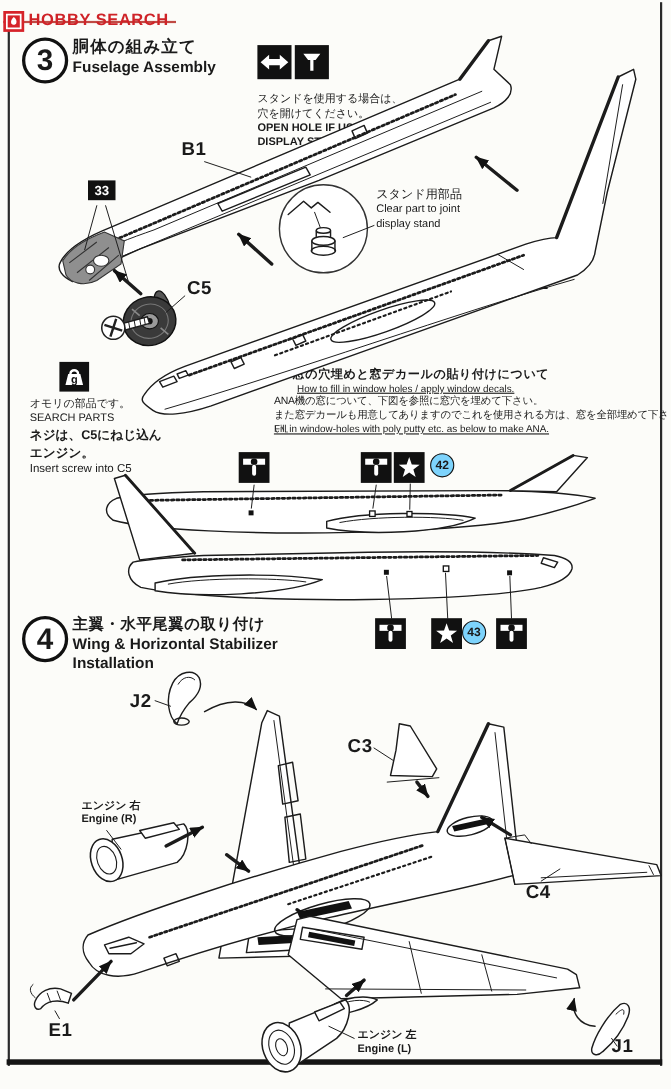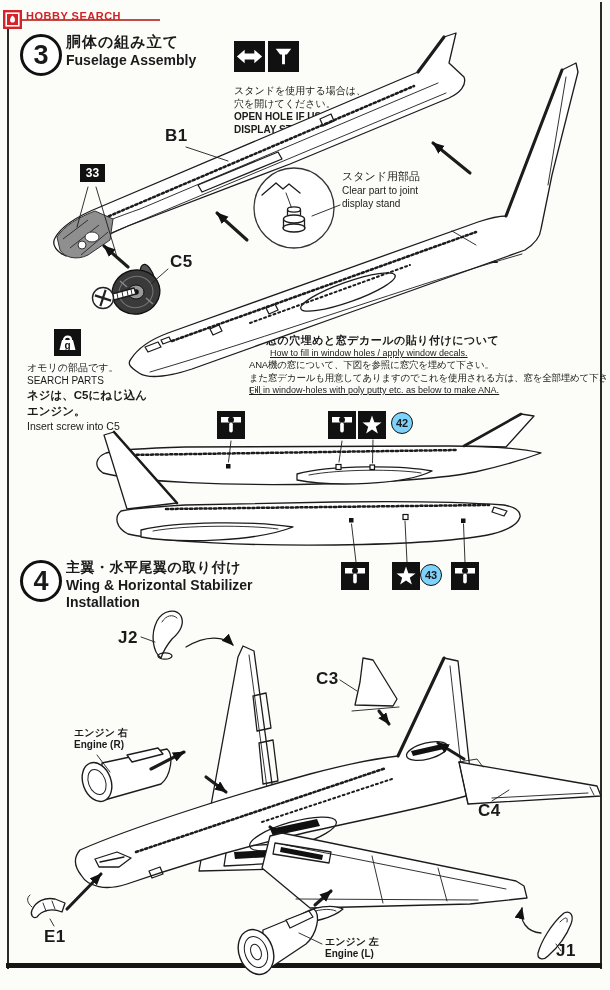--- a/index.html
+++ b/index.html
@@ -6,21 +6,21 @@
   .page{position:relative;width:610px;height:990px;background:#fcfcf9;overflow:hidden;
         font-family:"Liberation Sans","DejaVu Sans",sans-serif;color:#1a1a1a;}
   .abs{position:absolute;}
   
   .frame-left{left:7px;top:28px;width:2px;height:941px;background:#2a2a2a;}
   .frame-right{left:600px;top:2px;width:2px;height:967px;background:#2a2a2a;}
   .frame-bottom{left:6px;top:963px;width:596px;height:5px;background:#151515;}
   
   .logo-line{left:3px;top:19px;width:157px;height:2px;background:#c04a44;}
   .logo-icon{left:3px;top:10px;width:19px;height:19px;background:#d6232a;display:flex;align-items:center;justify-content:center;}
-  .logo-text{left:26px;top:10px;font-weight:bold;font-size:11px;letter-spacing:.5px;color:#cf2328;}
+  .logo-text{left:26px;top:10px;font-weight:bold;font-size:15px;letter-spacing:.5px;color:#cf2328;}
   
   .step-circle{width:36px;height:36px;border:3px solid #111;border-radius:50%;background:#fff;
                display:flex;align-items:center;justify-content:center;font-size:27px;font-weight:900;}
   .t-jp{font-size:15px;font-weight:bold;letter-spacing:1px;}
   .t-en{font-size:14px;font-weight:bold;}
   .t-jp4{font-size:14px;font-weight:bold;letter-spacing:.5px;}
   .t-en4{font-size:14px;font-weight:bold;}
   
   .note{font-size:10px;line-height:13px;}
   .nl{display:block;}

